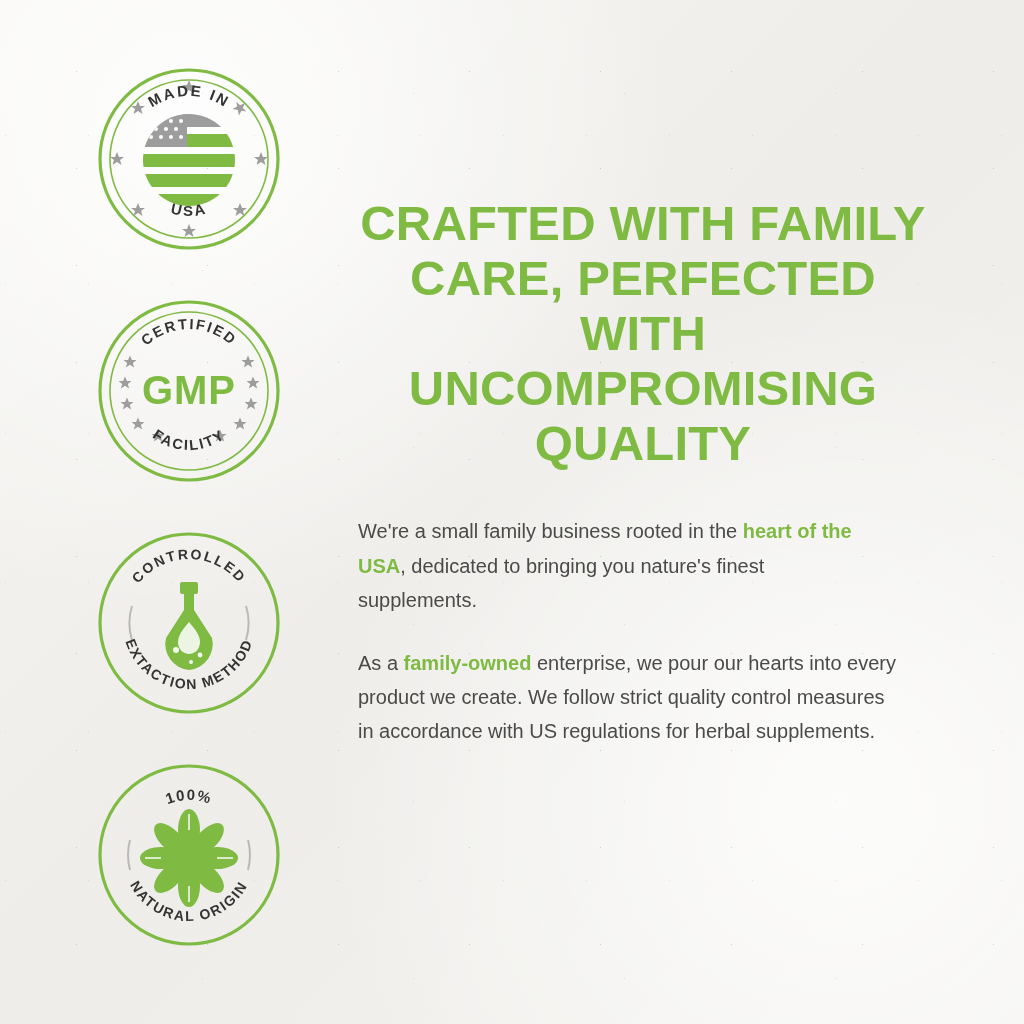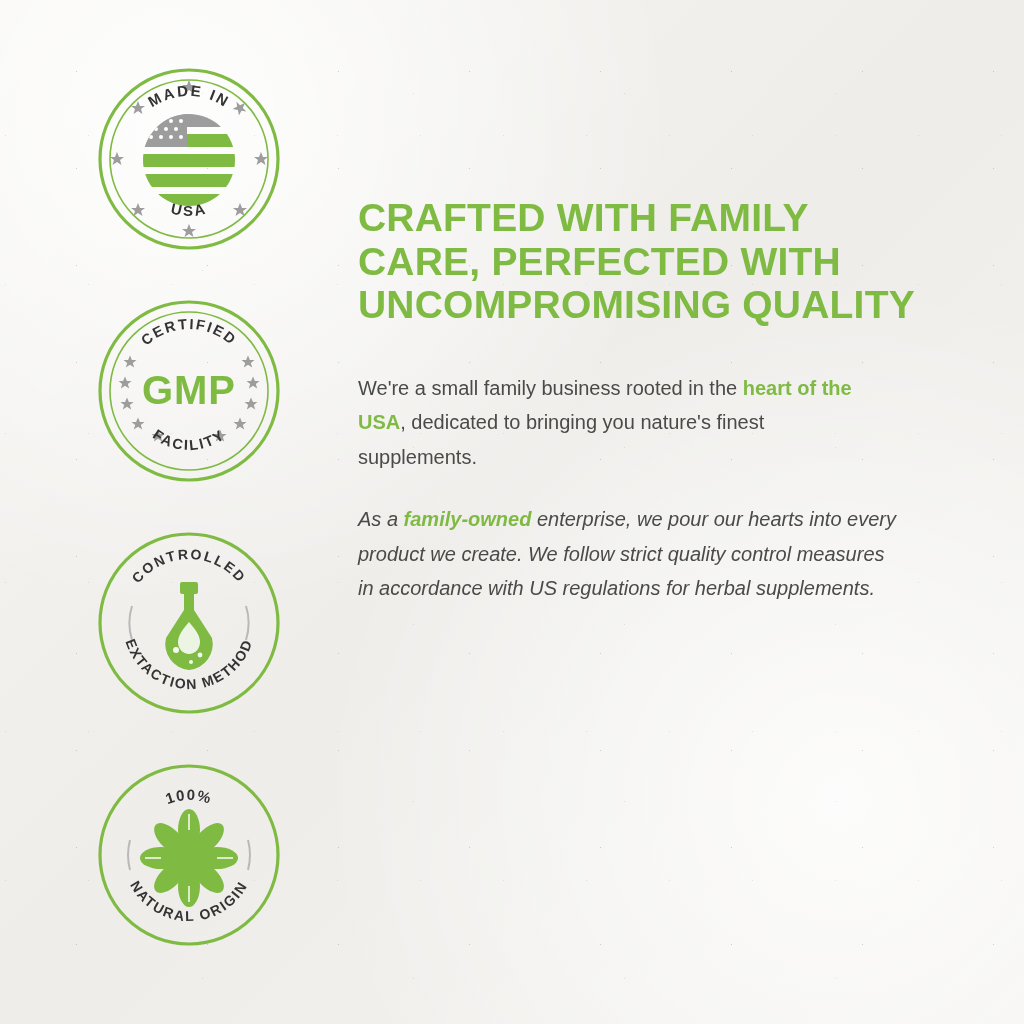--- a/index.html
+++ b/index.html
@@ -55,37 +55,38 @@
   .content {
     position: absolute;
     left: 358px;
     top: 196px;
     width: 570px;
   }
 
   .headline {
     color: #7fba43;
     font-weight: 700;
-    font-size: 39px;
+    font-size: 49px;
     line-height: 1.12;
     letter-spacing: 0.2px;
     text-transform: uppercase;
     margin: 0 0 44px 0;
     font-family: "Liberation Sans", sans-serif;
+    text-align: center;
   }
 
   .para {
     color: #4a4a48;
     font-size: 20px;
     line-height: 1.72;
     margin: 0 0 28px 0;
     font-family: "Liberation Sans", sans-serif;
     max-width: 520px;
   }
-  .para.second { max-width: 540px; font-style: italic; }
+  .para.second { max-width: 540px; }
   .hl {
     color: #7fba43;
     font-weight: 700;
   }
 </style>
 </head>
 <body>
 
 <div class="page">
   <div class="speckle"></div>

